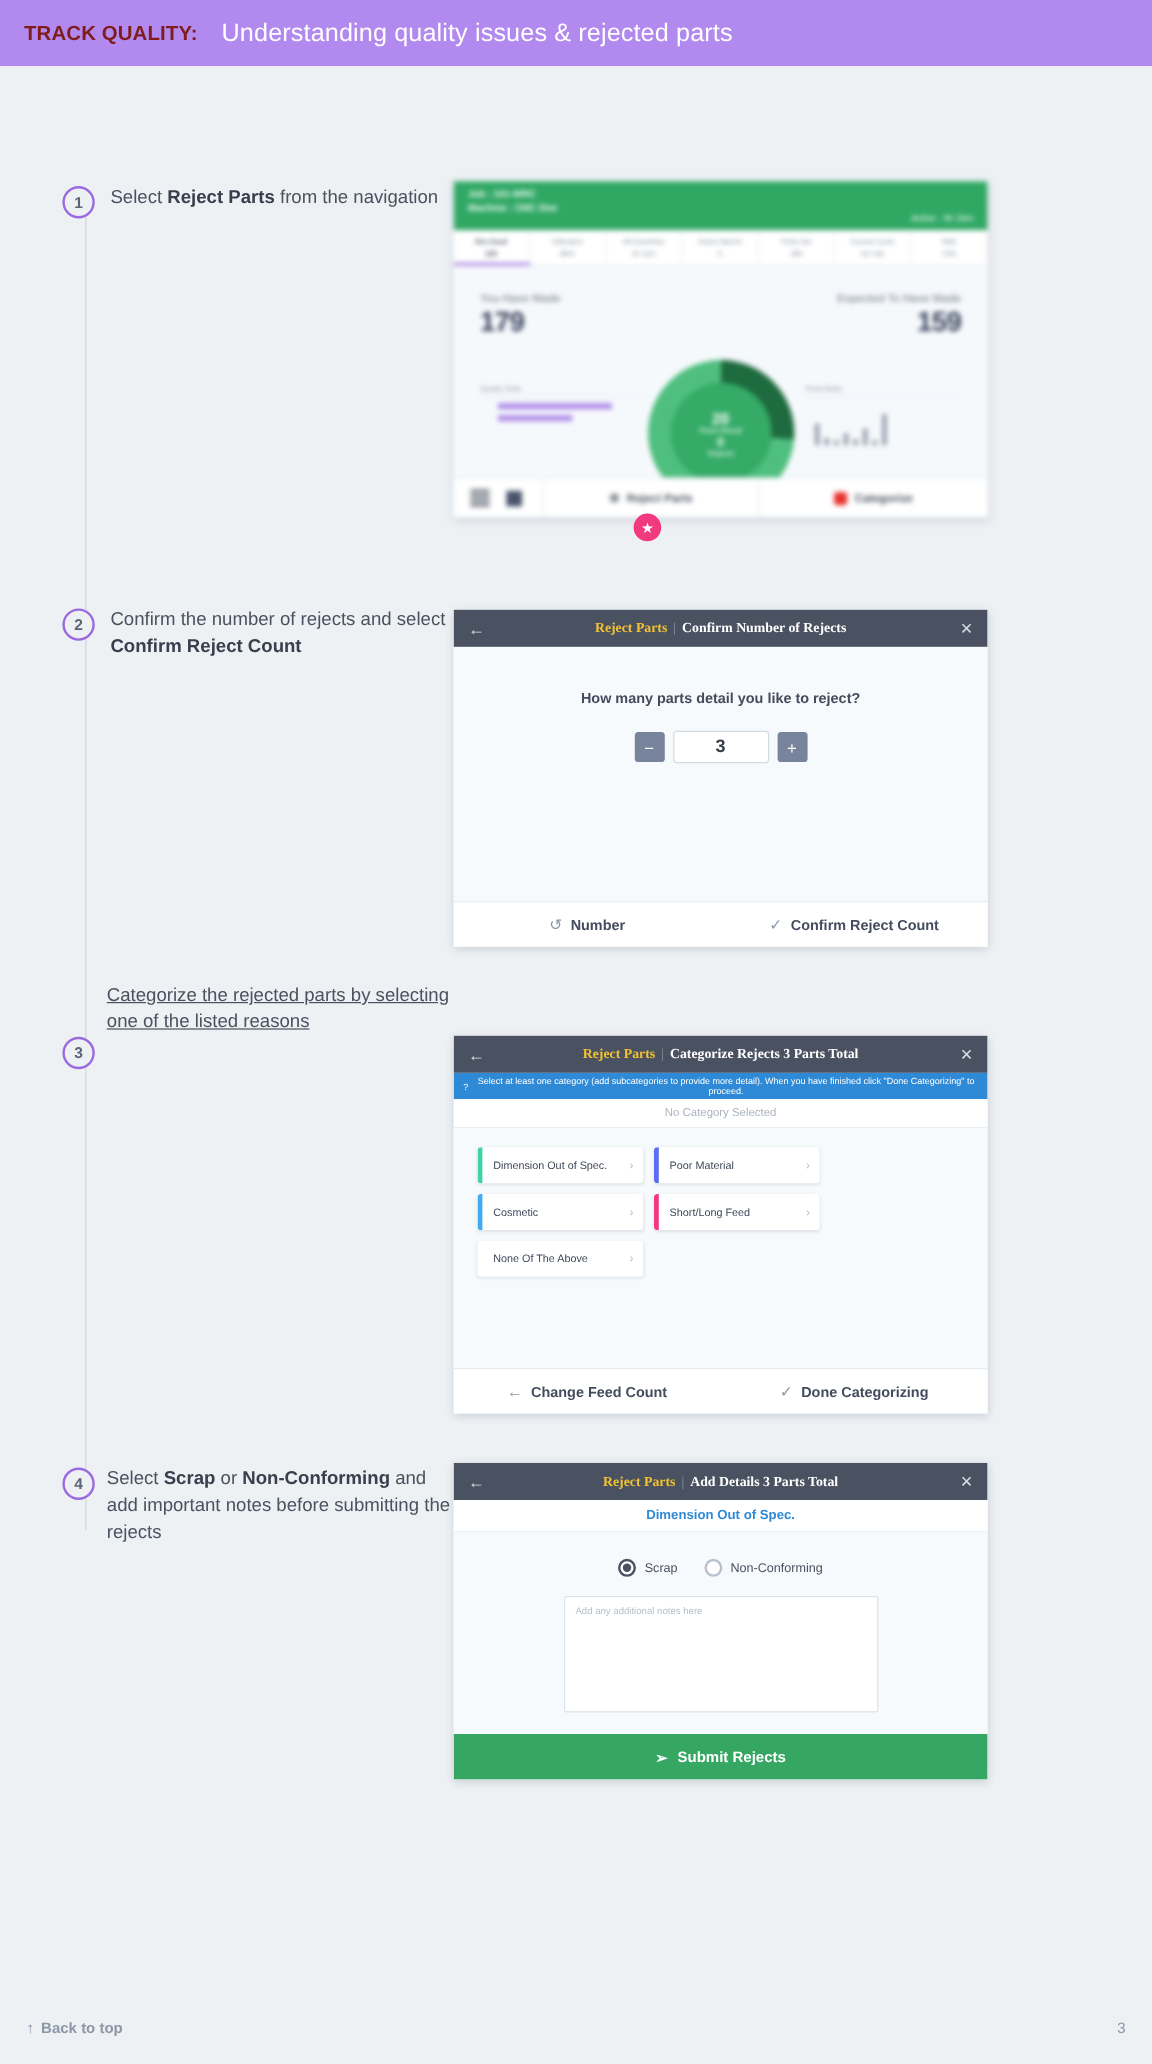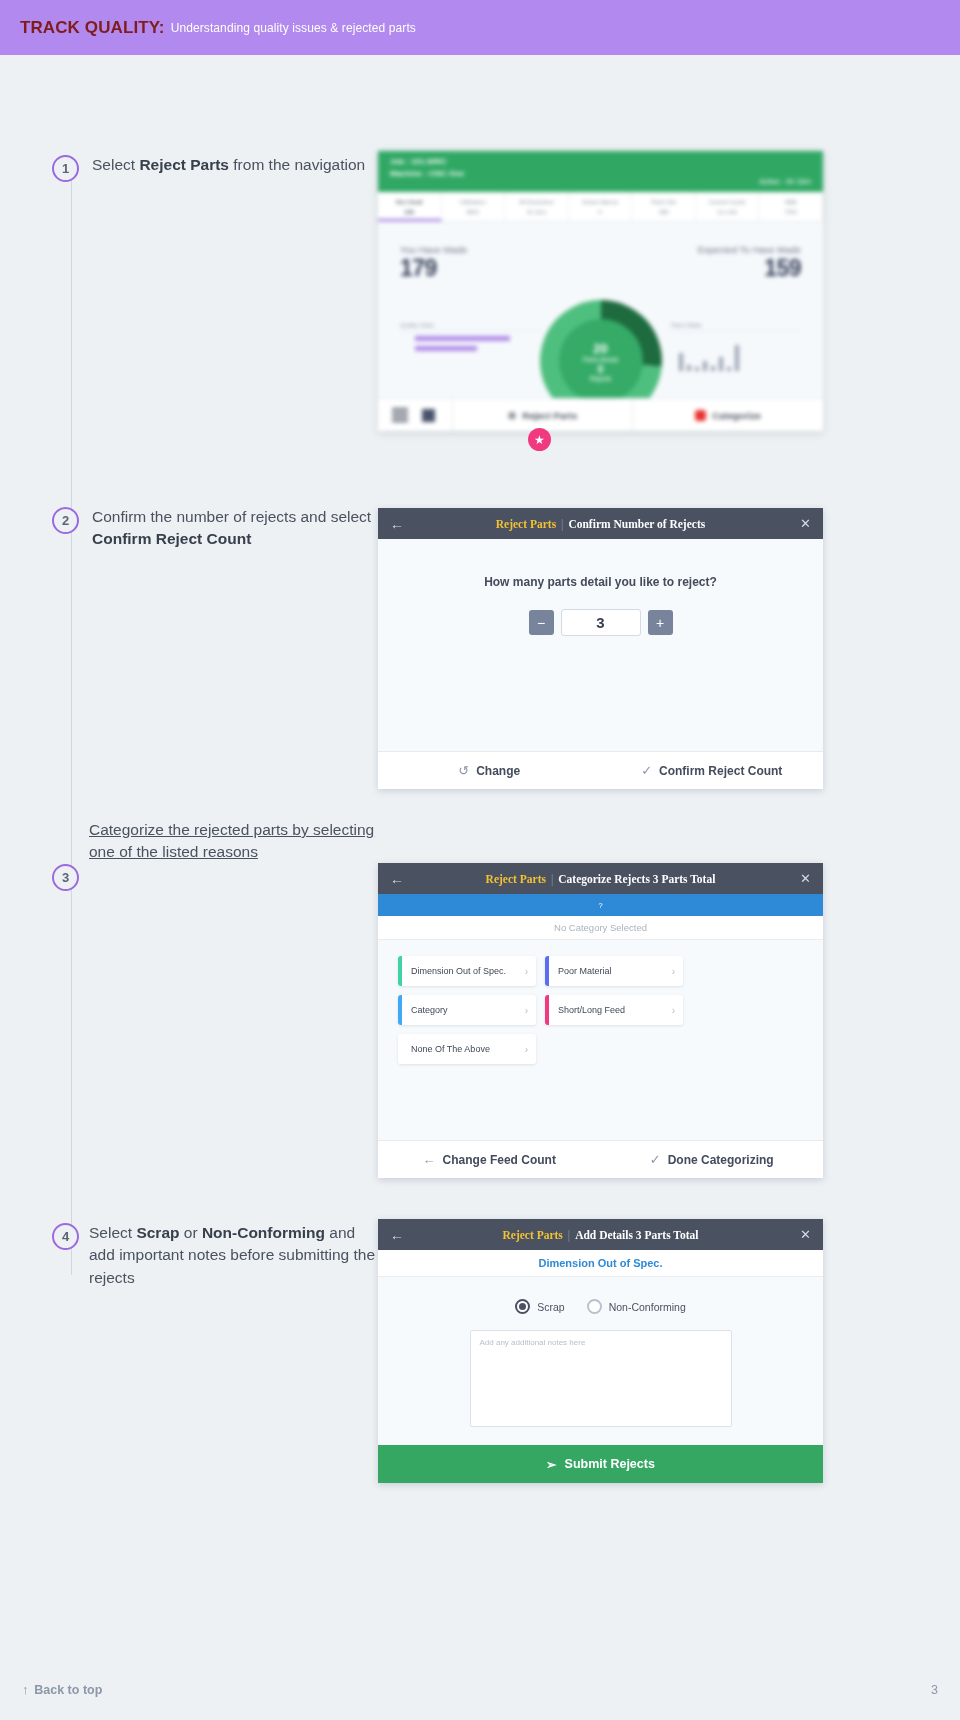--- a/index.html
+++ b/index.html
@@ -19,23 +19,23 @@
     padding-left: 20px;
   }
   .page-header .htitle {
     color: #7f1d1d;
     font-size: 17px;
     font-weight: 700;
     letter-spacing: 0.1px;
   }
   .page-header .hsub {
     color: #ffffff;
-    font-size: 12px;
+    font-size: 21px;
     font-weight: 400;
-    margin-left: 6px;
+    margin-left: 20px;
     letter-spacing: 0.1px;
   }
 
   
   .steps { position: relative; padding-top: 40px; }
   .timeline-line {
     position: absolute;
     left: 71px;
     top: 120px;
     width: 1px;
@@ -388,21 +388,21 @@
       <div class="q-text">How many parts detail you like to reject?</div>
       <div class="stepper">
         <button class="st-btn">−</button>
         <div class="st-val">3</div>
         <button class="st-btn">+</button>
       </div>
     </div>
     <div class="mfoot">
       <div class="fbtn">
         <span class="ic">↺</span>
-        <span>Change</span>
+        <span>Number</span>
       </div>
       <div class="fbtn">
         <span class="ic">✓</span>
         <span>Confirm Reject Count</span>
       </div>
     </div>
   </div>
 
   <div class="step-num" style="left:52px; top:809px;">
     <span>3</span>
@@ -414,37 +414,38 @@
   <div class="screen" id="screen3">
     <div class="mhead">
       <span class="back">←</span>
       <span class="mtitle">
         <span class="yel">Reject Parts</span><span class="sep">|</span><span>Categorize Rejects 3 Parts Total</span>
       </span>
       <span class="close">✕</span>
     </div>
     <div class="banner">
       <span>?</span>
+      <span>Select at least one category (add subcategories to provide more detail). When you have finished click "Done Categorizing" to proceed.</span>
     </div>
     <div class="nocat">No Category Selected</div>
     <div class="cat-wrap">
       <div class="cat-grid">
         <div class="cat-card">
           <span class="cat-bar" style="background:#3fd2a8"></span>
           <span class="cat-name">Dimension Out of Spec.</span>
           <span class="cat-arrow">›</span>
         </div>
         <div class="cat-card">
           <span class="cat-bar" style="background:#5b6df0"></span>
           <span class="cat-name">Poor Material</span>
           <span class="cat-arrow">›</span>
         </div>
         <div class="cat-card">
           <span class="cat-bar" style="background:#3fa9f5"></span>
-          <span class="cat-name">Category</span>
+          <span class="cat-name">Cosmetic</span>
           <span class="cat-arrow">›</span>
         </div>
         <div class="cat-card">
           <span class="cat-bar" style="background:#f0397f"></span>
           <span class="cat-name">Short/Long Feed</span>
           <span class="cat-arrow">›</span>
         </div>
         <div class="cat-card">
           <span class="cat-bar" style="background:#ffffff"></span>
           <span class="cat-name">None Of The Above</span>

